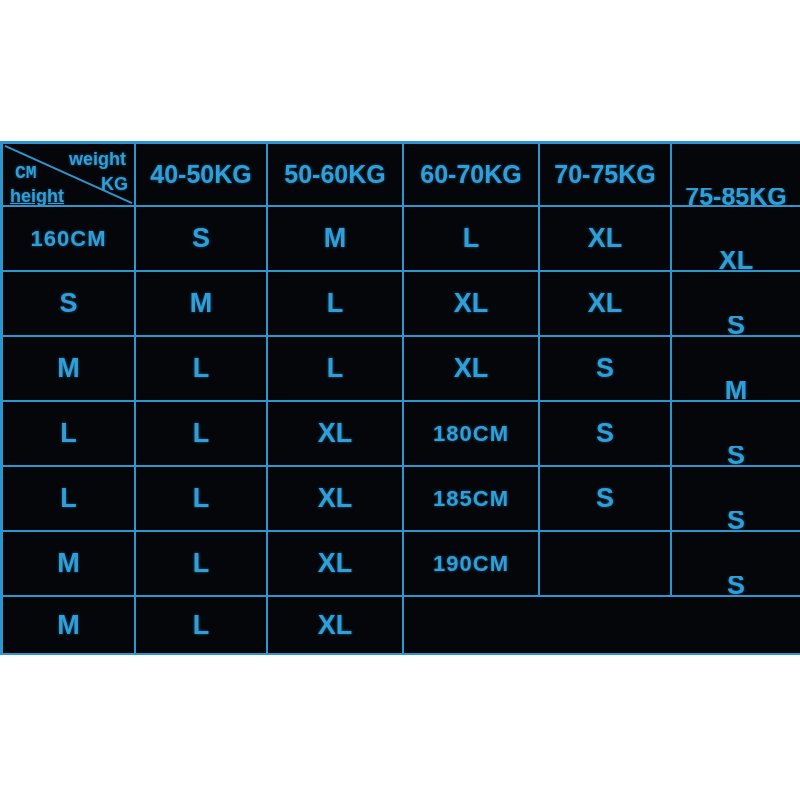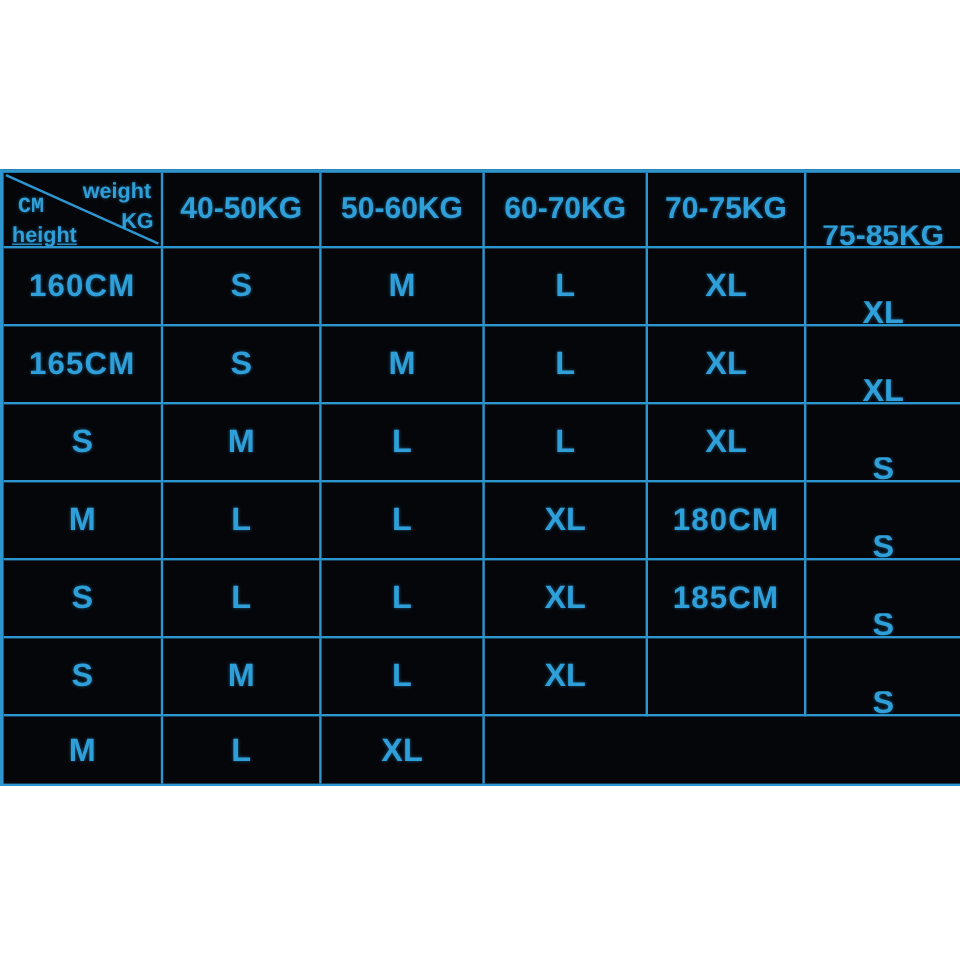--- a/index.html
+++ b/index.html
@@ -27,21 +27,21 @@
     border-bottom: 2px solid #2d96cf;
     display: flex; align-items: center; justify-content: center;
     color: #2f9fd9;
     font-weight: 700;
     text-shadow: 0 0 3px rgba(47,159,217,0.55);
     overflow: hidden;
   }
   .size-table > .cell:nth-child(6n) { border-right: none; margin-top: 44px; }
   .size-table > .cell:nth-child(n+43) { border-bottom: none; }
   .head { font-size: 25px; }
-  .rowlabel { font-size: 26px; letter-spacing: 1px; }
+  .rowlabel { font-size: 22px; letter-spacing: 1px; }
   .sizeval { font-size: 27px; }
   .corner { position: relative; }
   .corner svg { position: absolute; left: 0; top: 0; width: 100%; height: 100%; display: block; }
   .corner span { position: absolute; font-size: 18px; line-height: 1; white-space: nowrap; }
   .corner .pos-weight { top: 6px;  right: 8px; }
   .corner .pos-kg     { top: 31px; right: 6px; }
   .corner .pos-cm     { top: 20px; left: 12px; font-family: Liberation Mono, monospace; }
   .corner .pos-height { top: 43px; left: 7px; text-decoration: underline; }
 </style>
 </head>
@@ -64,21 +64,20 @@
   <div class="cell head">70-75KG</div>
   <div class="cell head">75-85KG</div>
 
   <div class="cell rowlabel">160CM</div>
   <div class="cell sizeval">S</div>
   <div class="cell sizeval">M</div>
   <div class="cell sizeval">L</div>
   <div class="cell sizeval">XL</div>
   <div class="cell sizeval">XL</div>
 
-  <div class="cell rowlabel">165CM</div>
   <div class="cell sizeval">S</div>
   <div class="cell sizeval">M</div>
   <div class="cell sizeval">L</div>
   <div class="cell sizeval">XL</div>
   <div class="cell sizeval">XL</div>
 
   <div class="cell sizeval">S</div>
   <div class="cell sizeval">M</div>
   <div class="cell sizeval">L</div>
   <div class="cell sizeval">L</div>
@@ -97,19 +96,20 @@
   <div class="cell sizeval">L</div>
   <div class="cell sizeval">XL</div>
 
   <div class="cell rowlabel">185CM</div>
   <div class="cell sizeval">S</div>
   <div class="cell sizeval">S</div>
   <div class="cell sizeval">M</div>
   <div class="cell sizeval">L</div>
   <div class="cell sizeval">XL</div>
 
+  <div class="cell rowlabel">190CM</div>
   <div class="cell sizeval"></div>
   <div class="cell sizeval">S</div>
   <div class="cell sizeval">M</div>
   <div class="cell sizeval">L</div>
   <div class="cell sizeval">XL</div>
 
 </div>
 
 </body></html>

